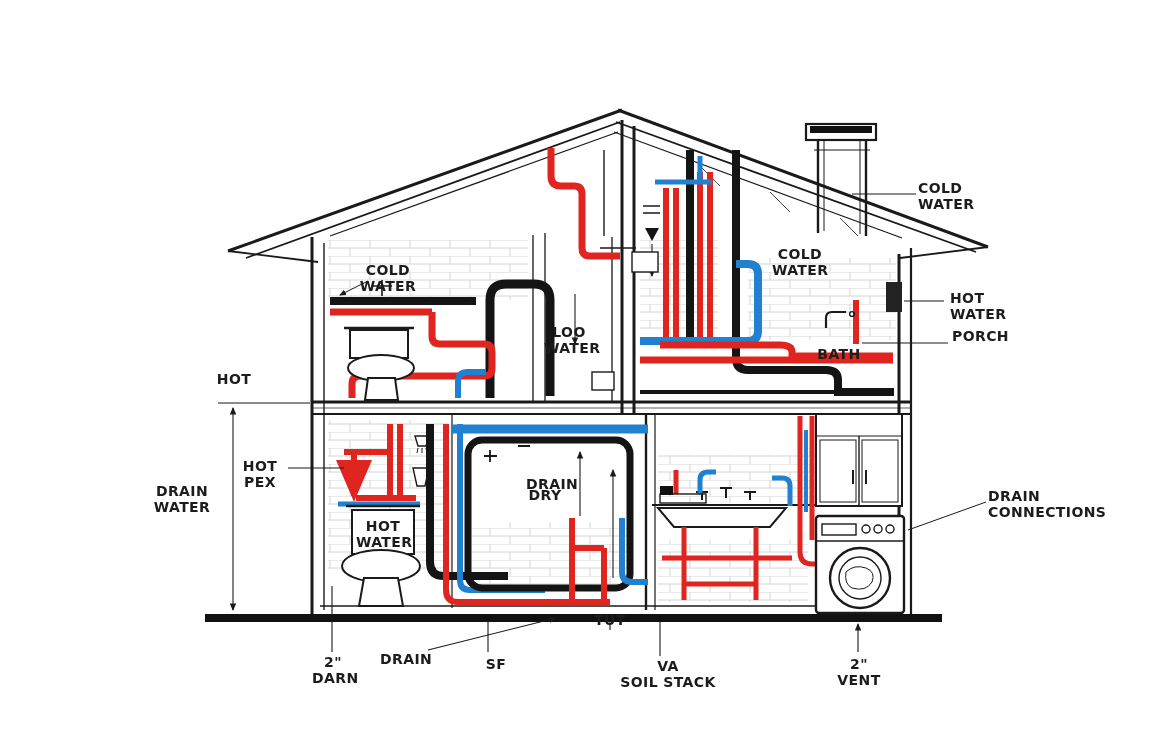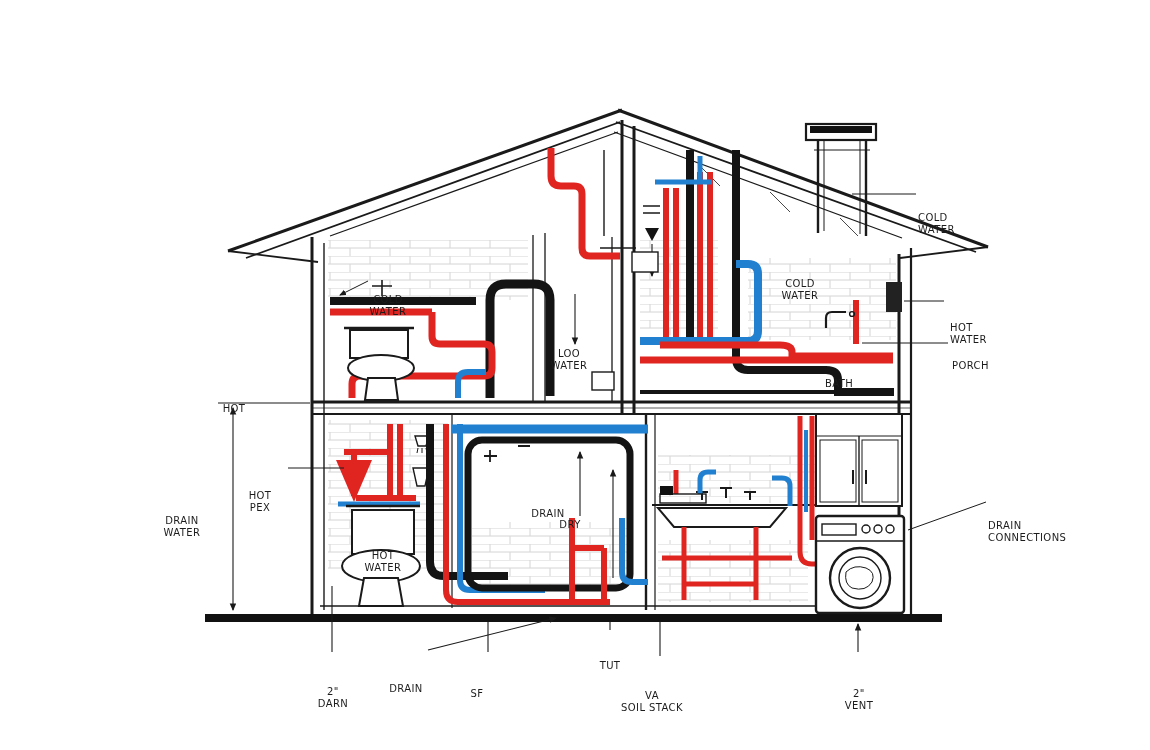--- a/index.html
+++ b/index.html
@@ -1,20 +1,20 @@
 <!DOCTYPE html>
 <html><head>
 <meta charset="utf-8">
 <style>
   html,body{margin:0;padding:0;background:#fff;}
   #canvas{position:relative;width:1150px;height:750px;background:#ffffff;overflow:hidden;
           font-family:"DejaVu Sans","Liberation Sans",sans-serif;}
   #art{position:absolute;left:0;top:0;}
-  .lbl{position:absolute;font-size:10px;font-weight:400;letter-spacing:.4px;color:#1c1c1c;
-       text-align:center;line-height:1.15;text-transform:uppercase;margin-top:32px;}
+  .lbl{position:absolute;font-size:14px;font-weight:700;letter-spacing:.4px;color:#1c1c1c;
+       text-align:center;line-height:1.15;text-transform:uppercase;}
   .lbl span{display:block;}
   .lbl.left{text-align:left;}
   
   .wall{stroke:#1a1a1a;fill:none;}
   .thin{stroke:#1a1a1a;fill:none;}
   .pipe-hot{stroke:#e02420;fill:none;}
   .pipe-cold{stroke:#2180d0;fill:none;}
   .pipe-drain{stroke:#141414;fill:none;}
   .fixture{fill:#ffffff;stroke:#1a1a1a;}
 </style>
@@ -221,21 +221,21 @@
       <span>WATER</span>
     </div>
 <div class="lbl" style="left:238px;top:458px;width:44px">
   <span>HOT</span>
       <span>PEX</span>
     </div>
 <div class="lbl" style="left:358px;top:262px;width:60px">
   <span>COLD</span>
       <span>WATER</span>
     </div>
-<div class="lbl" style="left:544px;top:316px;width:50px">
+<div class="lbl" style="left:544px;top:324px;width:50px">
   <span>LOO</span>
       <span>WATER</span>
     </div>
 <div class="lbl" style="left:772px;top:246px;width:56px">
   <span>COLD</span>
       <span>WATER</span>
     </div>
 <div class="lbl" style="left:816px;top:346px;width:46px">
   <span>BATH</span>
     </div>
@@ -254,37 +254,37 @@
   <span>DRAIN</span>
       <span>CONNECTIONS</span>
     </div>
 <div class="lbl" style="left:356px;top:518px;width:54px">
   <span>HOT</span>
       <span>WATER</span>
     </div>
 <div class="lbl" style="left:526px;top:476px;width:44px">
   <span>DRAIN</span>
     </div>
-<div class="lbl" style="left:552px;top:487px;width:36px">
+<div class="lbl" style="left:527px;top:487px;width:36px">
   <span>DRY</span>
     </div>
 <div class="lbl" style="left:312px;top:654px;width:42px">
   <span>2"</span>
       <span>DARN</span>
     </div>
 <div class="lbl" style="left:380px;top:651px;width:52px">
   <span>DRAIN</span>
     </div>
-<div class="lbl" style="left:461px;top:656px;width:32px">
+<div class="lbl" style="left:480px;top:656px;width:32px">
   <span>SF</span>
     </div>
-<div class="lbl" style="left:592px;top:628px;width:36px">
+<div class="lbl" style="left:592px;top:612px;width:36px">
   <span>TUT</span>
     </div>
-<div class="lbl" style="left:600px;top:658px;width:104px">
+<div class="lbl" style="left:616px;top:658px;width:104px">
   <span>VA</span>
       <span>SOIL STACK</span>
     </div>
 <div class="lbl" style="left:834px;top:656px;width:50px">
   <span>2"</span>
       <span>VENT</span>
     </div>
 
 </div>
 

